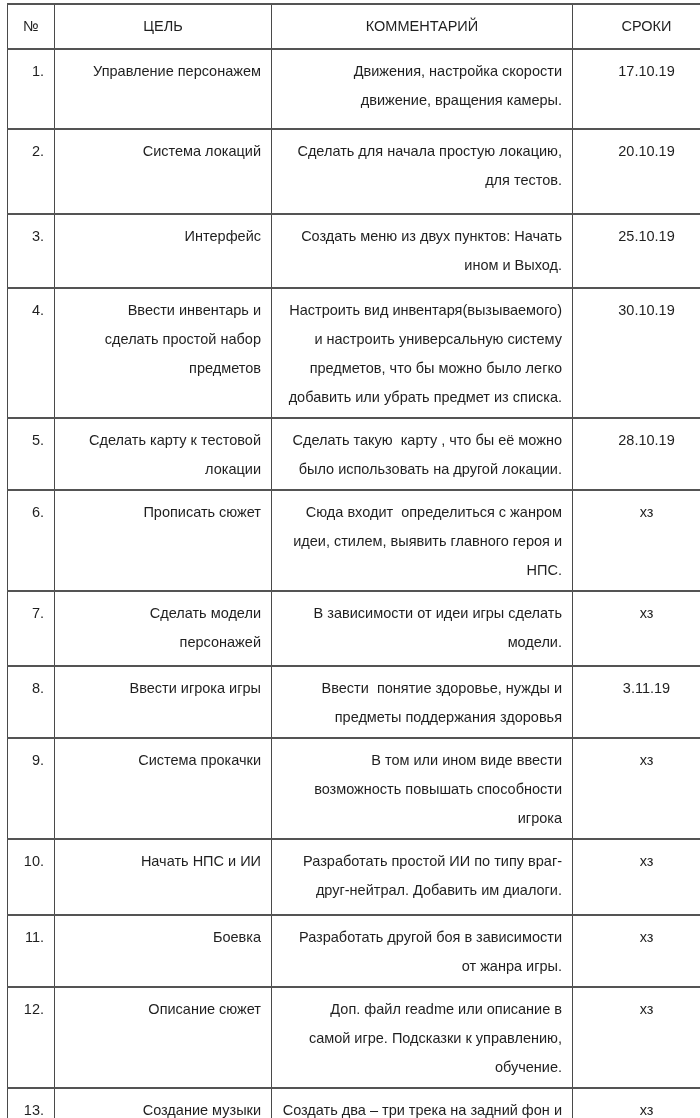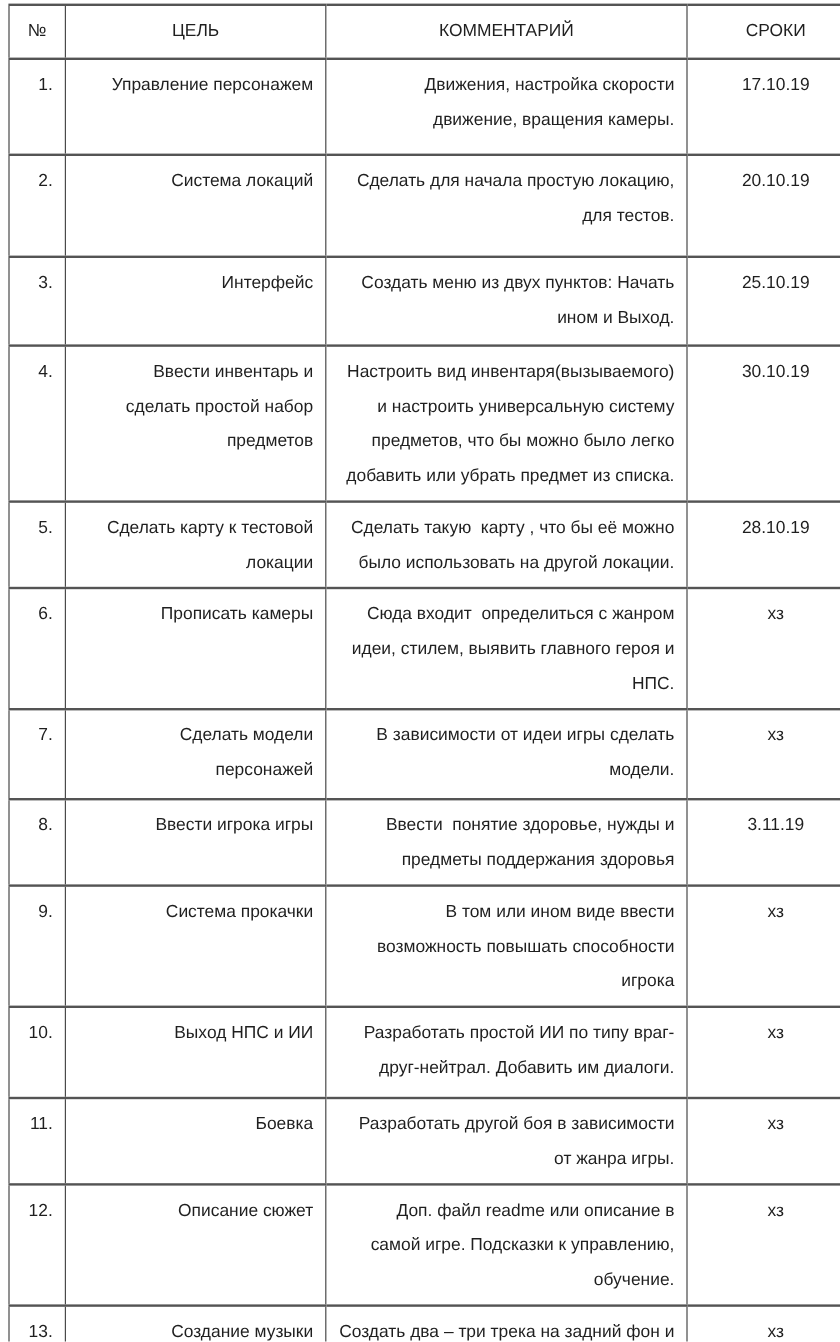--- a/index.html
+++ b/index.html
@@ -101,21 +101,21 @@
       <tr style="height:70px">
         <td class="num">5.</td>
         <td class="goal">Сделать карту к тестовой
 локации</td>
         <td class="comment">Сделать такую  карту , что бы её можно
 было использовать на другой локации.</td>
         <td class="deadline">28.10.19</td>
       </tr>
       <tr style="height:95px">
         <td class="num">6.</td>
-        <td class="goal">Прописать камеры</td>
+        <td class="goal">Прописать сюжет</td>
         <td class="comment">Сюда входит  определиться с жанром
 идеи, стилем, выявить главного героя и
 НПС.</td>
         <td class="deadline">хз</td>
       </tr>
       <tr style="height:75px">
         <td class="num">7.</td>
         <td class="goal">Сделать модели
 персонажей</td>
         <td class="comment">В зависимости от идеи игры сделать
@@ -132,21 +132,21 @@
       <tr style="height:96px">
         <td class="num">9.</td>
         <td class="goal">Система прокачки</td>
         <td class="comment">В том или ином виде ввести
 возможность повышать способности
 игрока</td>
         <td class="deadline">хз</td>
       </tr>
       <tr style="height:76px">
         <td class="num">10.</td>
-        <td class="goal">Выход НПС и ИИ</td>
+        <td class="goal">Начать НПС и ИИ</td>
         <td class="comment">Разработать простой ИИ по типу враг-
 друг-нейтрал. Добавить им диалоги.</td>
         <td class="deadline">хз</td>
       </tr>
       <tr style="height:69px">
         <td class="num">11.</td>
         <td class="goal">Боевка</td>
         <td class="comment">Разработать другой боя в зависимости
 от жанра игры.</td>
         <td class="deadline">хз</td>

